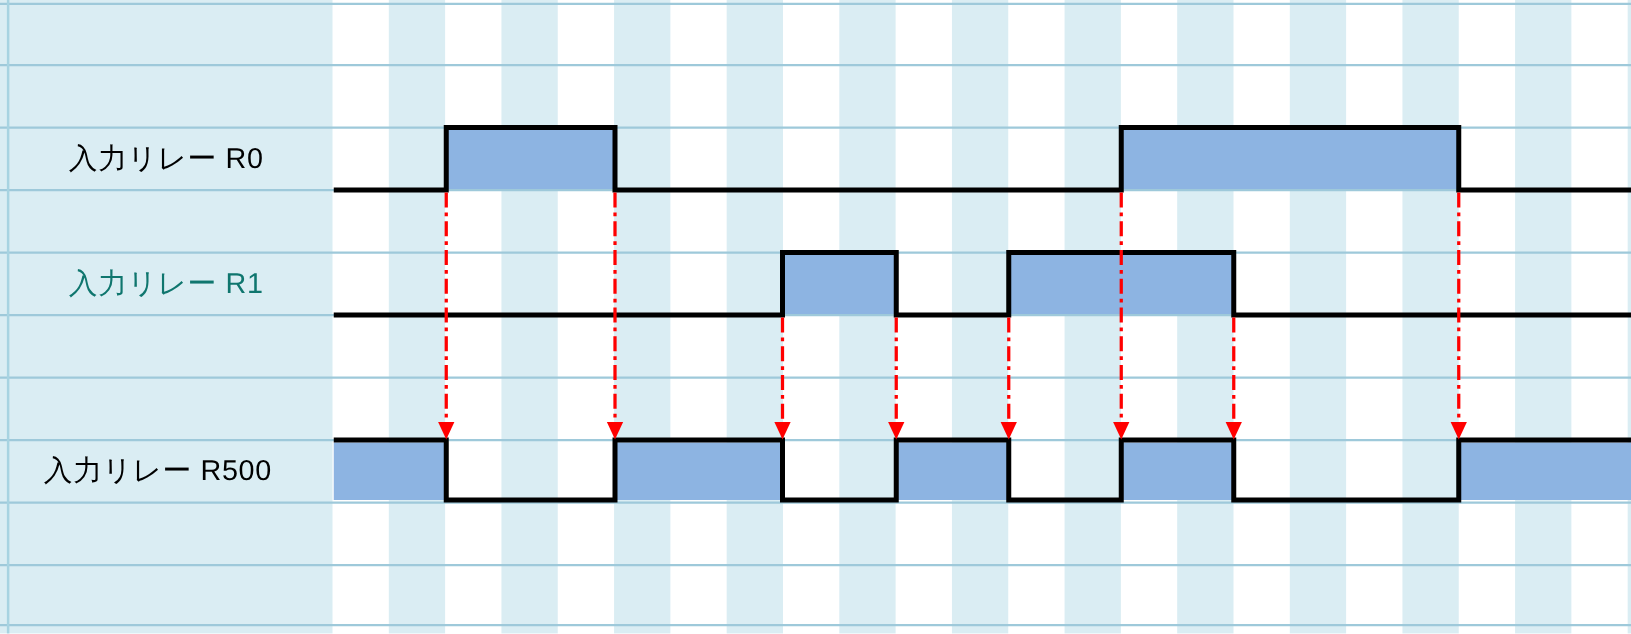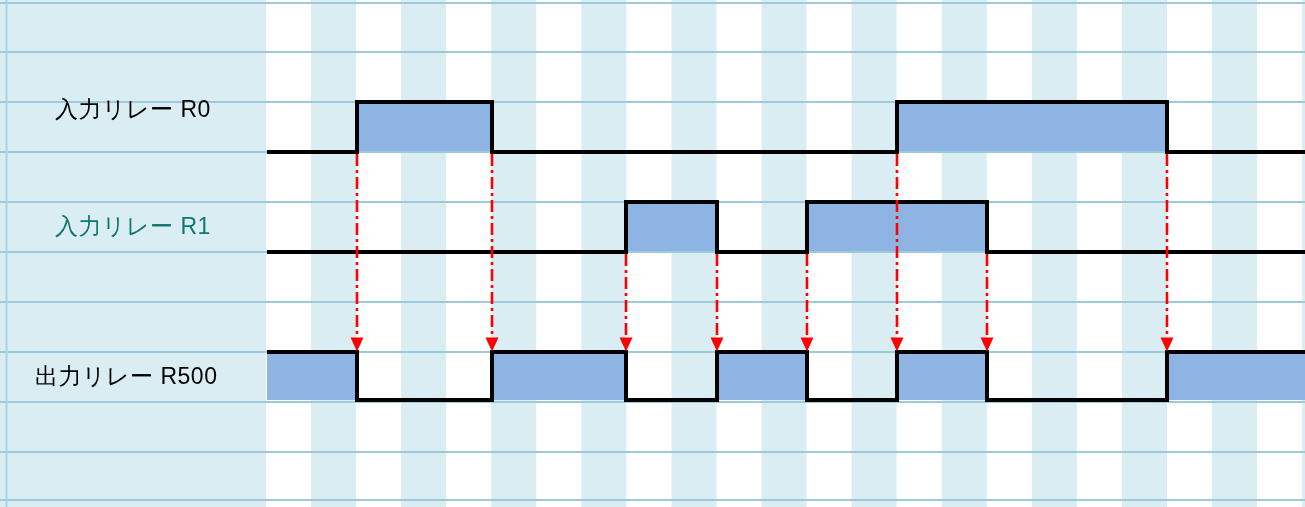--- a/index.html
+++ b/index.html
@@ -5,21 +5,21 @@
   html,body{margin:0;padding:0;background:#fff;}
   .canvas{
     position:relative;width:1305px;height:507px;overflow:hidden;background:#fff;
     font-family:"Liberation Sans","DejaVu Sans",sans-serif;
   }
   .canvas svg{position:absolute;left:0;top:0;}
   .sig-label{
     position:absolute;height:50px;display:flex;align-items:center;
     font-size:23px;color:#000;white-space:pre;letter-spacing:.5px;
   }
-  #label-R0{left:55px;top:84px;}
+  #label-R0{left:55px;top:101px;}
   #label-R1{left:55px;top:201px;}
   #label-R500{left:35px;top:351px;}
 </style>
 </head>
 <body>
 
 <div class="canvas">
   <svg id="diagram" width="1305" height="507" viewBox="0 0 1305 507">
       <rect x="0" y="0" width="1305" height="507" fill="#ffffff"></rect>
       <g>
@@ -81,14 +81,14 @@
         <line x1="897" y1="154" x2="897" y2="338" stroke="#ff0000" stroke-width="2.6" stroke-dasharray="12 4 3 4"></line>
         <polygon points="890.5,337.5 903.5,337.5 897,351.5" fill="#ff0000"></polygon>
         <line x1="987" y1="254" x2="987" y2="338" stroke="#ff0000" stroke-width="2.6" stroke-dasharray="12 4 3 4"></line>
         <polygon points="980.5,337.5 993.5,337.5 987,351.5" fill="#ff0000"></polygon>
         <line x1="1167" y1="154" x2="1167" y2="338" stroke="#ff0000" stroke-width="2.6" stroke-dasharray="12 4 3 4"></line>
         <polygon points="1160.5,337.5 1173.5,337.5 1167,351.5" fill="#ff0000"></polygon>
       </g>
     </svg>
   <div class="sig-label" id="label-R0" style="color: rgb(0, 0, 0);">入力リレー R0</div>
   <div class="sig-label" id="label-R1" style="color: #0f766e;">入力リレー R1</div>
-  <div class="sig-label" id="label-R500" style="color: rgb(0, 0, 0);">出力リレー R500</div>
+  <div class="sig-label" id="label-R500" style="color: rgb(0, 0, 0);">入力リレー R500</div>
 </div>
 
 </body></html>

